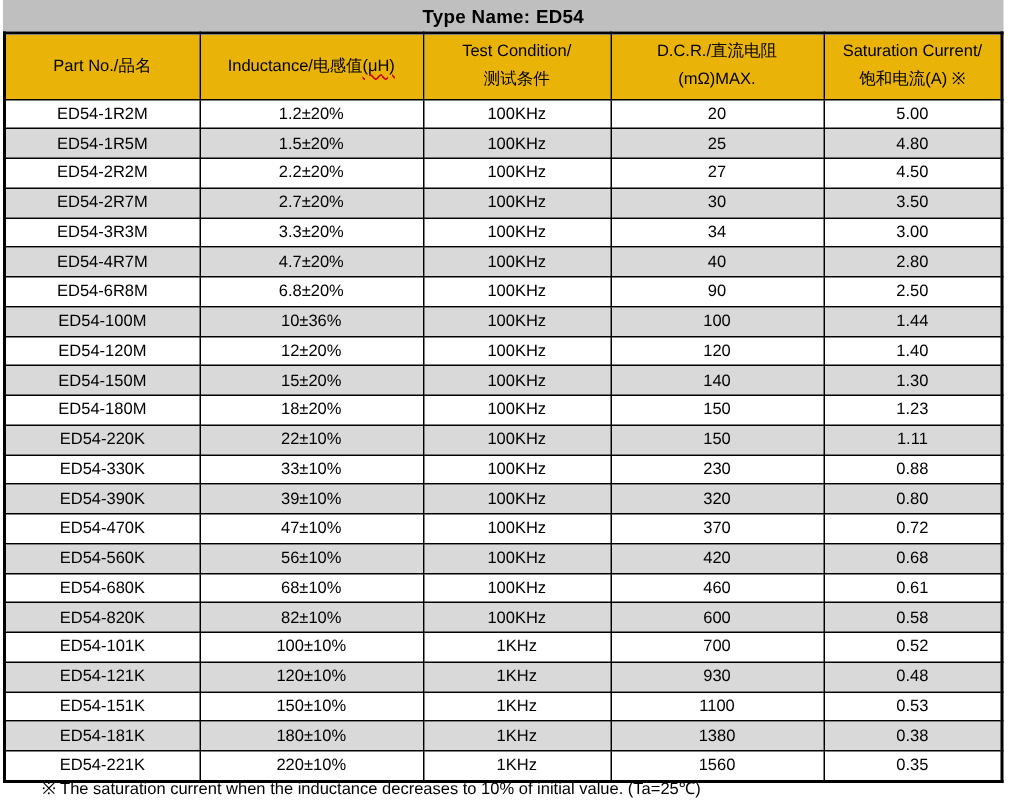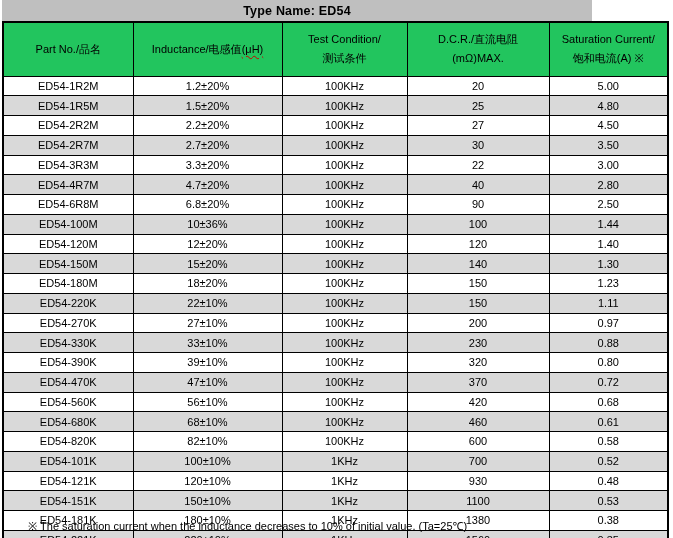--- a/index.html
+++ b/index.html
@@ -8,21 +8,21 @@
     width: 673px;
     height: 538px;
     background: #ffffff;
     font-family: "Liberation Sans", sans-serif;
     color: #000000;
     overflow: hidden;
   }
   .title-bar {
     position: absolute;
     left: 2px; top: 0;
-    width: 590px; height: 21px;
+    width: 667px; height: 21px;
     background: #bfbfbf;
     display: flex;
     align-items: center;
     justify-content: center;
     font-size: 12.5px;
     font-weight: bold;
     letter-spacing: 0.2px;
   }
   table.spec {
     position: absolute;
@@ -35,22 +35,22 @@
   table.spec th,
   table.spec td {
     border: 1px solid #000000;
     text-align: center;
     vertical-align: middle;
     padding: 0;
     overflow: hidden;
     white-space: nowrap;
   }
   thead tr {
-    height: 54px;
-    background: #22c55e;
+    height: 44px;
+    background: #eab308;
   }
   th {
     font-weight: normal;
     font-size: 11px;
   }
   th .hline {
     display: block;
     line-height: 19px;
   }
   tbody td {
@@ -141,21 +141,21 @@
           <td>ED54-2R7M</td>
           <td>2.7±20%</td>
           <td>100KHz</td>
           <td>30</td>
           <td>3.50</td>
         </tr>
         <tr>
           <td>ED54-3R3M</td>
           <td>3.3±20%</td>
           <td>100KHz</td>
-          <td>22</td>
+          <td>34</td>
           <td>3.00</td>
         </tr>
         <tr>
           <td>ED54-4R7M</td>
           <td>4.7±20%</td>
           <td>100KHz</td>
           <td>40</td>
           <td>2.80</td>
         </tr>
         <tr>
@@ -194,27 +194,20 @@
           <td>1.23</td>
         </tr>
         <tr>
           <td>ED54-220K</td>
           <td>22±10%</td>
           <td>100KHz</td>
           <td>150</td>
           <td>1.11</td>
         </tr>
         <tr>
-          <td>ED54-270K</td>
-          <td>27±10%</td>
-          <td>100KHz</td>
-          <td>200</td>
-          <td>0.97</td>
-        </tr>
-        <tr>
           <td>ED54-330K</td>
           <td>33±10%</td>
           <td>100KHz</td>
           <td>230</td>
           <td>0.88</td>
         </tr>
         <tr>
           <td>ED54-390K</td>
           <td>39±10%</td>
           <td>100KHz</td>

